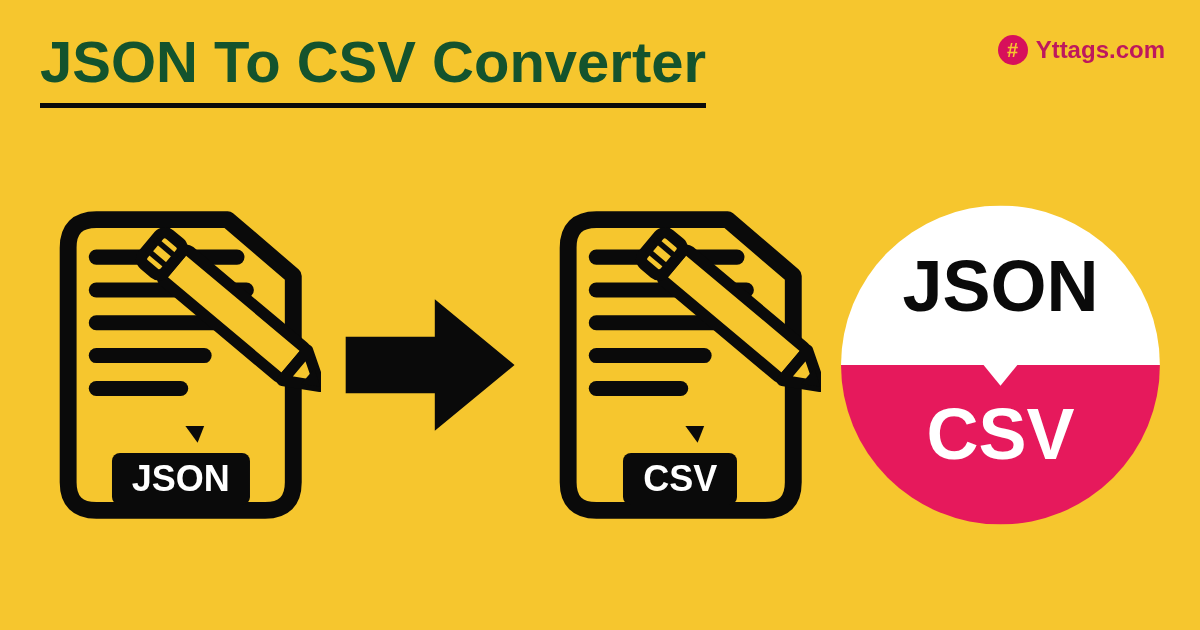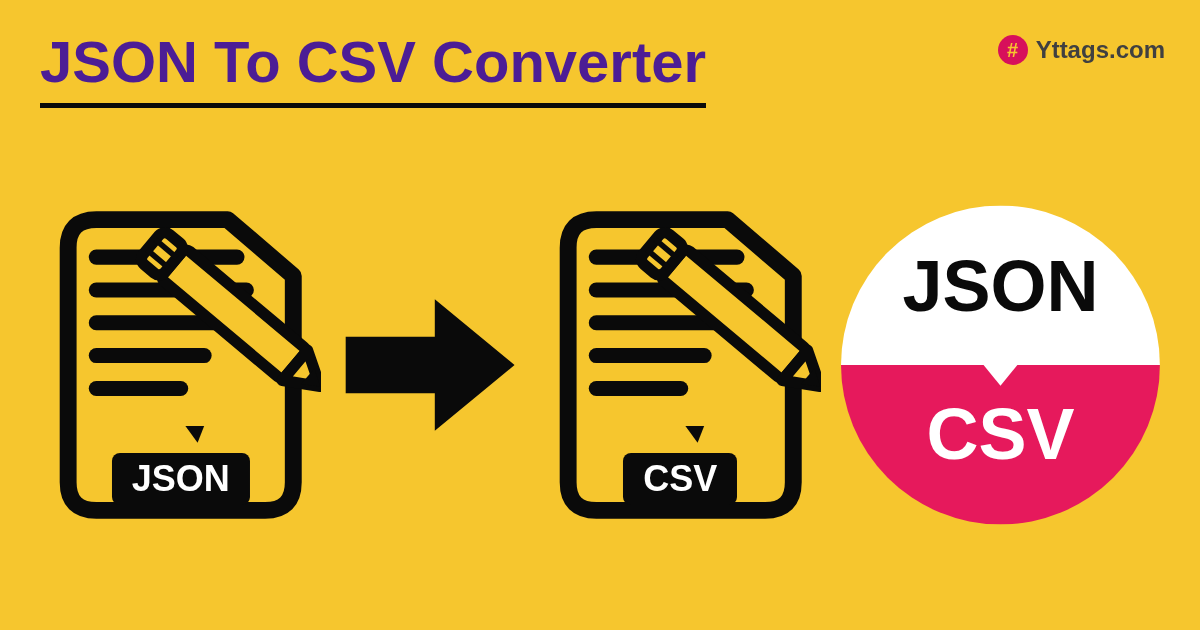--- a/index.html
+++ b/index.html
@@ -10,21 +10,21 @@
       font-family: Arial, Helvetica, sans-serif;
       position: relative;
       overflow: hidden;
     }
     .heading {
       position: absolute;
       top: 28px;
       left: 40px;
       font-size: 58px;
       font-weight: 900;
-      color: #4c1d95;
+      color: #14532d;
       border-bottom: 5px solid #0a0a0a;
       padding-bottom: 8px;
       display: inline-block;
     }
     .brand {
       position: absolute;
       top: 35px;
       right: 35px;
       display: flex;
       align-items: center;
@@ -38,21 +38,21 @@
       display: flex;
       align-items: center;
       justify-content: center;
       color: #f6c62e;
       font-size: 20px;
       font-weight: 700;
     }
     .brand-text {
       font-size: 24px;
       font-weight: 700;
-      color: #404040;
+      color: #be185d;
     }
     .content {
       position: absolute;
       top: 190px;
       left: 40px;
       right: 40px;
       display: flex;
       align-items: center;
       gap: 20px;
     }

